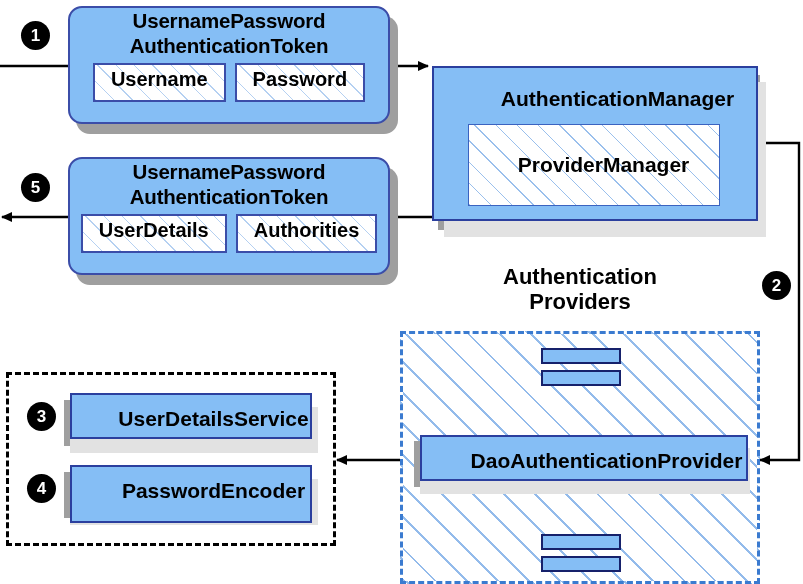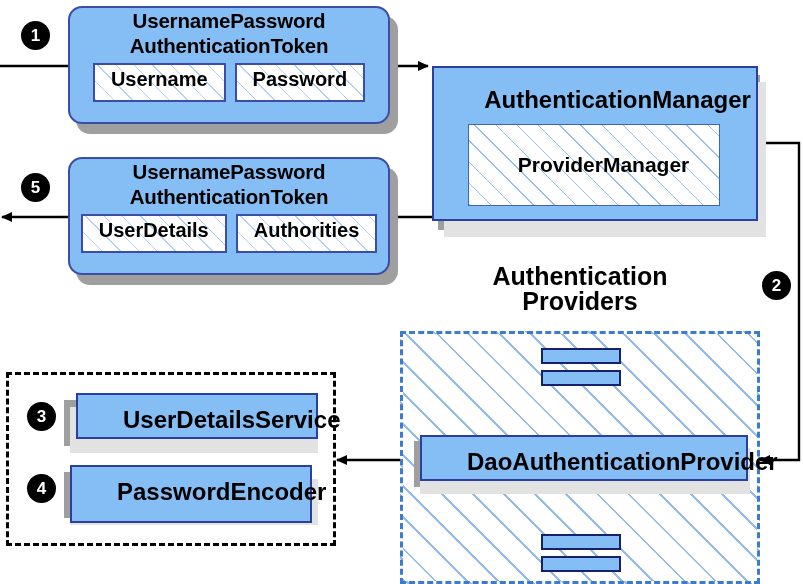--- a/index.html
+++ b/index.html
@@ -75,21 +75,21 @@
   
   .bluebox{
     position:absolute;
     background:#85bef5;
     border:2px solid #2b3f9e;
     box-sizing:border-box;
   }
   .bluebox .cap{
     text-align:center;
     font-weight:bold;
-    font-size:24px;
+    font-size:21px;
     color:#000;
     line-height:1;
     padding-left:45px;
   }
 
   .hatchbox{
     position:absolute;
     background:#ffffff;
     border:1px solid #3b63c0;
     box-sizing:border-box;
@@ -119,21 +119,21 @@
     position:absolute;
     background:#85bef5;
     border:2px solid #16216b;
     box-sizing:border-box;
   }
 
   .grouptitle{
     position:absolute;
     text-align:center;
     font-weight:bold;
-    font-size:25px;
+    font-size:22px;
     line-height:25px;
     color:#000;
   }
 </style>
 </head>
 <body>
 
 <div id="stage">
 
   <svg id="wires" viewBox="0 0 803 584" width="803" height="584">
@@ -229,21 +229,21 @@
     <div class="cap" style="margin-top:13px;">DaoAuthenticationProvider</div>
   </div>
 
   <div class="bar" style="left:541px;top:534px;width:80px;height:16px;"></div>
   <div class="bar" style="left:541px;top:556px;width:80px;height:16px;"></div>
 
   <div class="dash-black" style="left:6px;top:372px;width:330px;height:174px;"></div>
 
   <div class="shadow" style="left:64px;top:400px;width:248px;height:46px;"></div>
   <div class="shadow lite" style="left:70px;top:407px;width:248px;height:46px;"></div>
-  <div class="bluebox" style="left:76px;top:393px;width:242px;height:46px;">
+  <div class="bluebox" style="left:70px;top:393px;width:242px;height:46px;">
     <div class="cap" style="margin-top:13px;">UserDetailsService</div>
   </div>
   <div class="bullet" style="left:28px;top:403px;">3</div>
 
   <div class="shadow" style="left:64px;top:472px;width:248px;height:46px;"></div>
   <div class="shadow lite" style="left:70px;top:479px;width:248px;height:46px;"></div>
   <div class="bluebox" style="left:70px;top:465px;width:242px;height:58px;">
     <div class="cap" style="margin-top:13px;">PasswordEncoder</div>
   </div>
   <div class="bullet" style="left:28px;top:475px;">4</div>

